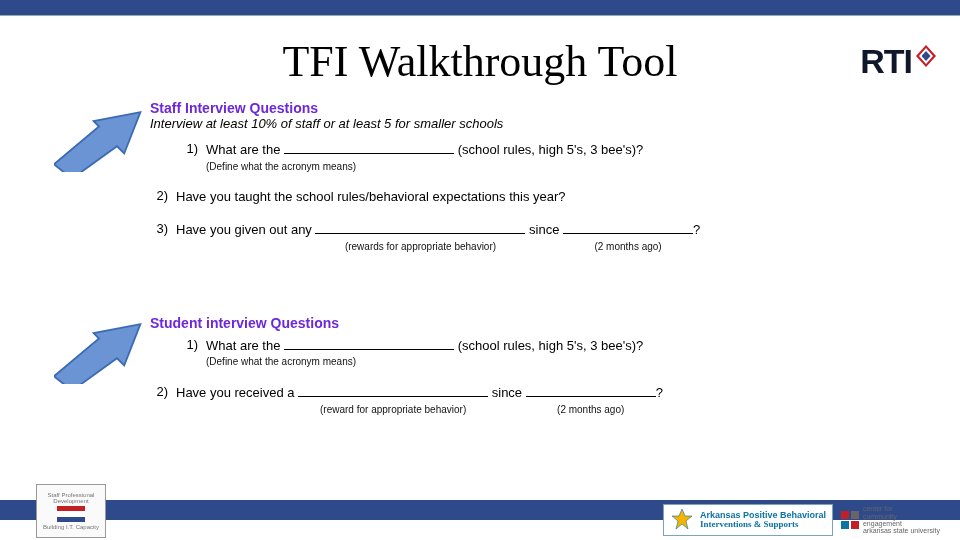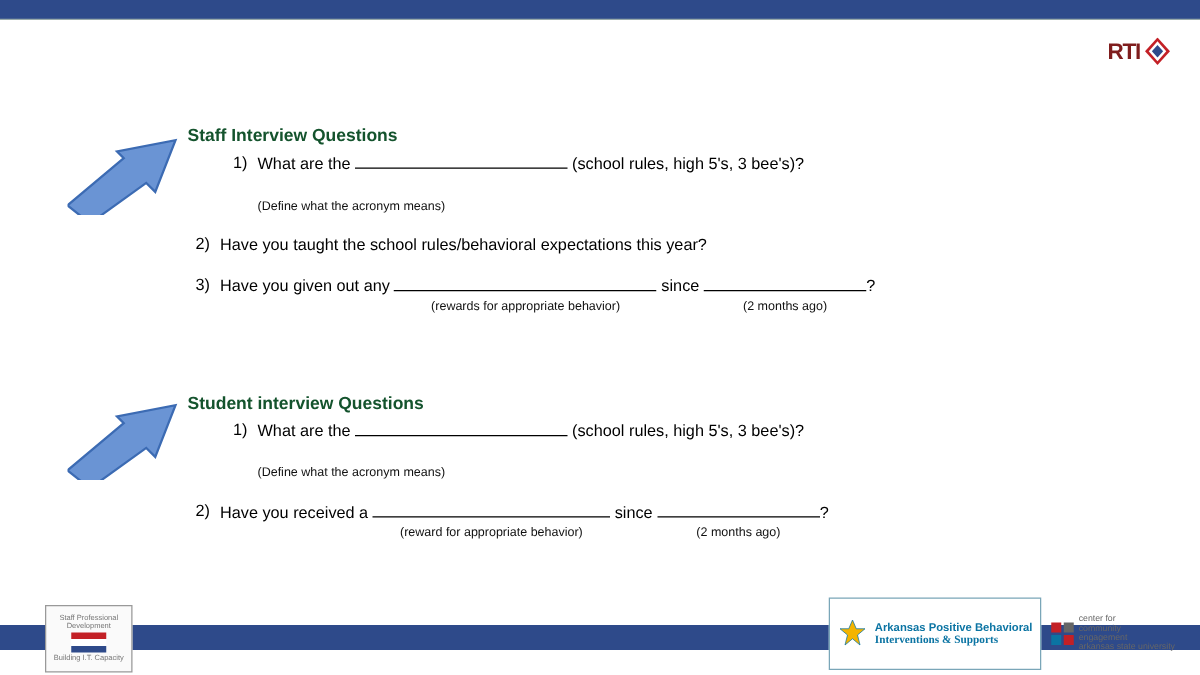--- a/index.html
+++ b/index.html
@@ -3,45 +3,45 @@
 <meta charset="utf-8">
 <style>
   * { box-sizing: border-box; margin: 0; padding: 0; }
   html, body { width: 960px; height: 540px; font-family: Arial, Helvetica, sans-serif; background: #fff; }
   .page { position: relative; width: 960px; height: 540px; }
 
   .top-bar { position: absolute; top: 0; left: 0; right: 0; height: 16px; background: #2e4a8a; border-bottom: 1px solid #9aa; }
   .top-gap { position: absolute; top: 16px; left: 0; right: 0; height: 6px; background: #fff; }
 
   .rti-logo { position: absolute; top: 30px; right: 24px; display: flex; align-items: center; gap: 4px; font-weight: 900; }
-  .rti-logo .rti-text { color: #7f1d1d; font-size: 18px; letter-spacing: -1px; }
+  .rti-logo .rti-text { color: #0f172a; font-size: 34px; letter-spacing: -1px; margin-top: 12px; }
   .rti-logo .flag { width: 20px; height: 22px; display: inline-block; }
   .rti-logo .ark { color: #c32026; font-size: 26px; letter-spacing: -1px; }
 
   .title { position: absolute; top: 36px; left: 0; width: 100%; text-align: center; font-size: 44px; font-weight: 400; color: #000; font-family: "Times New Roman", serif; }
 
   .content { position: absolute; top: 100px; left: 150px; right: 40px; }
-  .section-head { font-weight: 700; font-size: 14px; color: #14532d; }
+  .section-head { font-weight: 700; font-size: 14px; color: #6d28d9; }
   .section-sub { font-style: italic; font-size: 13px; color: #000; margin-bottom: 10px; }
   .q-row { display: flex; align-items: flex-start; font-size: 13px; color: #000; margin: 6px 0 14px 30px; }
   .q-num { width: 26px; text-align: right; padding-right: 8px; }
   .q-body { flex: 1; line-height: 1.45; }
   .blank { display: inline-block; border-bottom: 1px solid #000; height: 0.95em; vertical-align: baseline; }
-  .sublabel { font-size: 10px; color: #111; display: block; margin-top: 18px; }
+  .sublabel { font-size: 10px; color: #111; display: block; margin-top: 0; }
   .sub-inline { display: inline-block; font-size: 10px; color: #111; text-align: center; }
 
   .arrow { position: absolute; width: 90px; height: 64px; }
   .arrow svg { width: 100%; height: 100%; }
 
   .bottom-bar { position: absolute; left: 0; right: 0; bottom: 20px; height: 20px; background: #2e4a8a; }
 
   .footer-left { position: absolute; left: 36px; bottom: 2px; width: 70px; height: 54px; border: 1px solid #999; background: #fafafa; display:flex; flex-direction:column; align-items:center; justify-content:center; font-size:6px; color:#777; text-align:center; }
   .footer-left .small-flag { width:28px; height:16px; background:linear-gradient(#c32026 0 33%, #fff 33% 66%, #2e4a8a 66% 100%); margin:2px 0; }
   .footer-right { position: absolute; right: 20px; bottom: 4px; display: flex; gap: 8px; align-items: center; }
-  .pbis-box { border: 1px solid #7aa6b8; padding: 16px 6px; display: flex; gap: 6px; align-items: center; background:#fff; }
+  .pbis-box { border: 1px solid #7aa6b8; padding: 3px 6px; display: flex; gap: 6px; align-items: center; background:#fff; }
   .pbis-mark { width: 24px; height: 24px; }
   .pbis-text-wrap { display:flex; flex-direction:column; line-height:1.05; }
   .pbis-text1 { color: #0b74a3; font-size: 9px; font-weight:600; }
   .pbis-text2 { color: #0b74a3; font-size: 9px; font-weight:600;font-family:Liberation Serif, serif; }
   .cce-box { display:flex; gap:4px; align-items:center; }
   .cce-grid { display:grid; grid-template-columns: repeat(2, 8px); grid-template-rows: repeat(2, 8px); gap:2px; }
   .cce-grid span { background:#c32026; }
   .cce-grid span:nth-child(2){ background:#666; }
   .cce-grid span:nth-child(3){ background:#0b74a3; }
   .cce-text { font-size:7px; color:#666; line-height:1.05; }
@@ -58,35 +58,37 @@
     <span class="rti-text">RTI</span>
     <span class="flag">
       <svg viewBox="0 0 20 22">
         <polygon points="10,0 20,11 10,22 0,11" fill="#c32026"></polygon>
         <polygon points="10,3 17,11 10,19 3,11" fill="#fff"></polygon>
         <polygon points="10,6 14.5,11 10,16 5.5,11" fill="#2e4a8a"></polygon>
       </svg>
     </span>
   </div>
 
+  <div class="title">TFI Walkthrough Tool</div>
 
   <div class="arrow" style="top:108px; left:54px;">
     <svg viewBox="0 0 100 70">
       <polygon points="0,62 50,20 44,14 96,4 78,50 70,42 20,78" fill="#6a94d4" stroke="#3c6bb3" stroke-width="2"></polygon>
     </svg>
   </div>
   <div class="arrow" style="top:320px; left:54px;">
     <svg viewBox="0 0 100 70">
       <polygon points="0,62 50,20 44,14 96,4 78,50 70,42 20,78" fill="#6a94d4" stroke="#3c6bb3" stroke-width="2"></polygon>
     </svg>
   </div>
 
   <div class="content">
 
     <div class="section-head">Staff Interview Questions</div>
+    <div class="section-sub">Interview at least 10% of staff or at least 5 for smaller schools</div>
 
     <div class="q-row">
       <div class="q-num">1)</div>
       <div class="q-body">
         <span>What are the </span><span class="blank" style="width:170px"></span><span> (school rules, high 5's, 3 bee's)?</span>
         <span class="sublabel">(Define what the acronym means)</span>
       </div>
     </div>
 
     <div class="q-row" style="margin-left:0">

